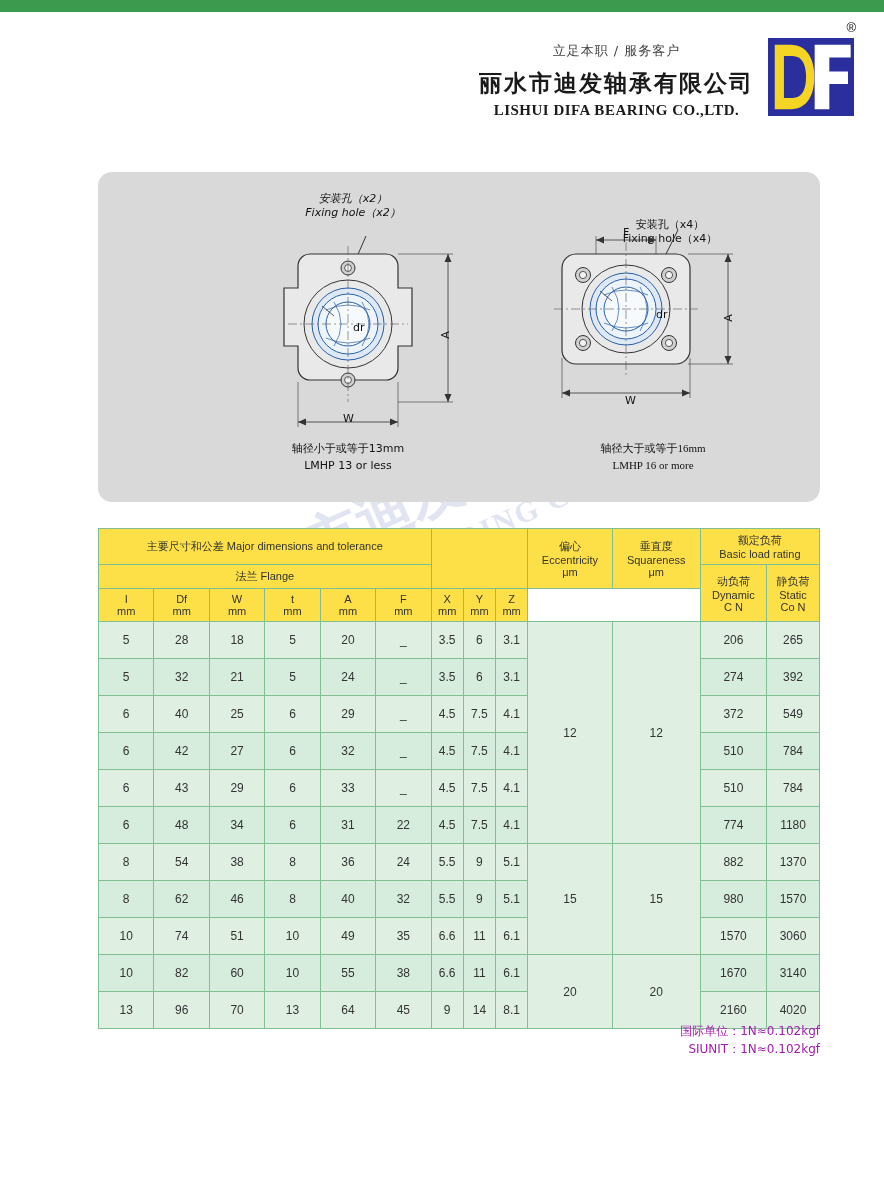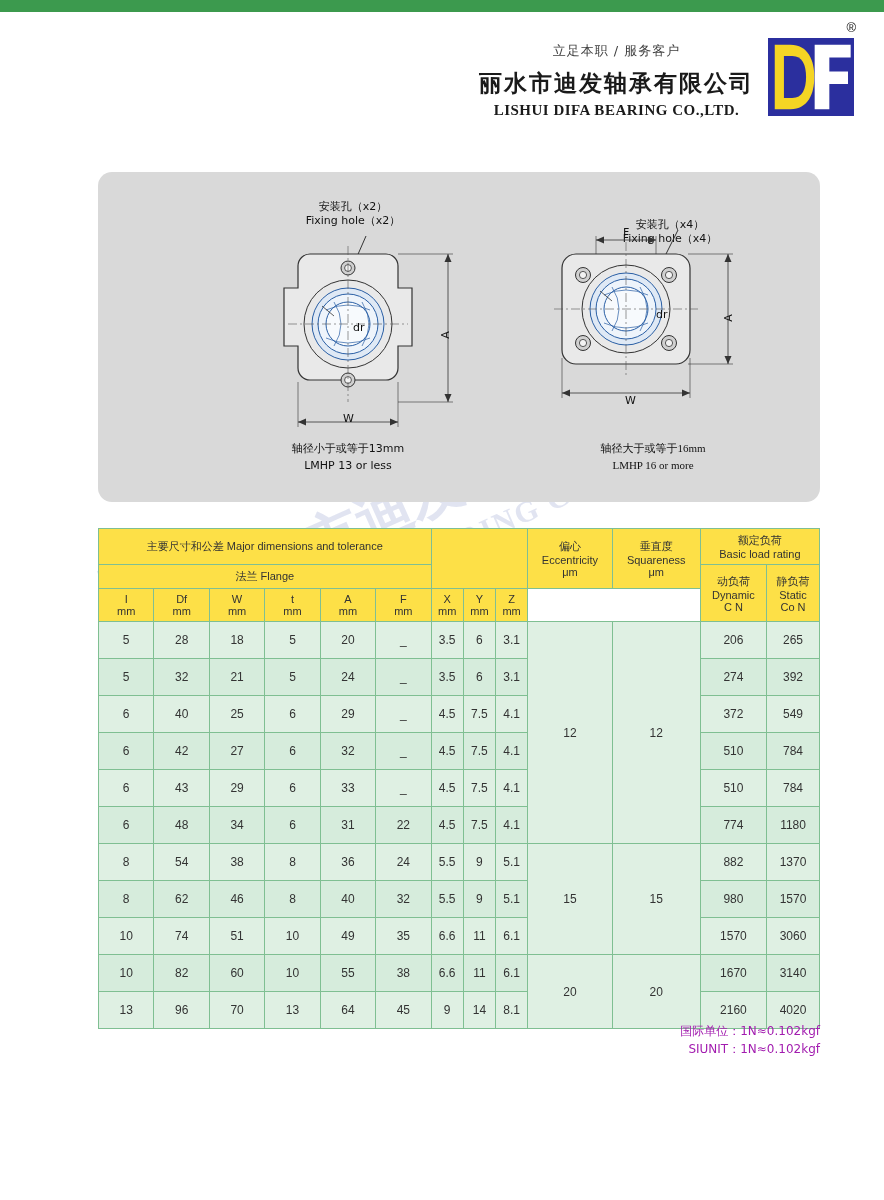--- a/index.html
+++ b/index.html
@@ -136,21 +136,21 @@
       <svg style="position:absolute; left:44px; top:4px; width:40px; height:70px;" viewBox="0 0 60 100" preserveAspectRatio="none">
         <path d="M4 4 L58 4 L58 22 L26 22 L26 42 L54 42 L54 60 L26 60 L26 96 L4 96 Z" fill="#ffffff"></path>
       </svg>
     </div>
   </div>
 </div>
 
 <div class="diagram">
 
   <div>
-    <div class="lbl ctr" style="left:190px; top:28px; width:130px;">
+    <div class="lbl ctr" style="left:190px; top:20px; width:130px;font-style:italic;">
       <span>安装孔（x2）</span><br>
       <span class="en">Fixing hole（x2）</span>
     </div>
     <svg style="position:absolute; left:150px; top:60px; width:260px; height:200px;" viewBox="0 0 260 200">
 
       <line x1="118" y1="4" x2="104" y2="36" stroke="#333" stroke-width="1"></line>
 
       <path d="M62 22 h76 a12 12 0 0 1 12 12 v22 h14 v58 h-14 v22 a12 12 0 0 1 -12 12 h-76 a12 12 0 0 1 -12 -12 v-22 h-14 v-58 h14 v-22 a12 12 0 0 1 12 -12 z" fill="#e9e9e9" stroke="#333" stroke-width="1.2"></path>
 
       <circle cx="100" cy="36" r="7" fill="#d0d0d0" stroke="#333" stroke-width="1"></circle>

